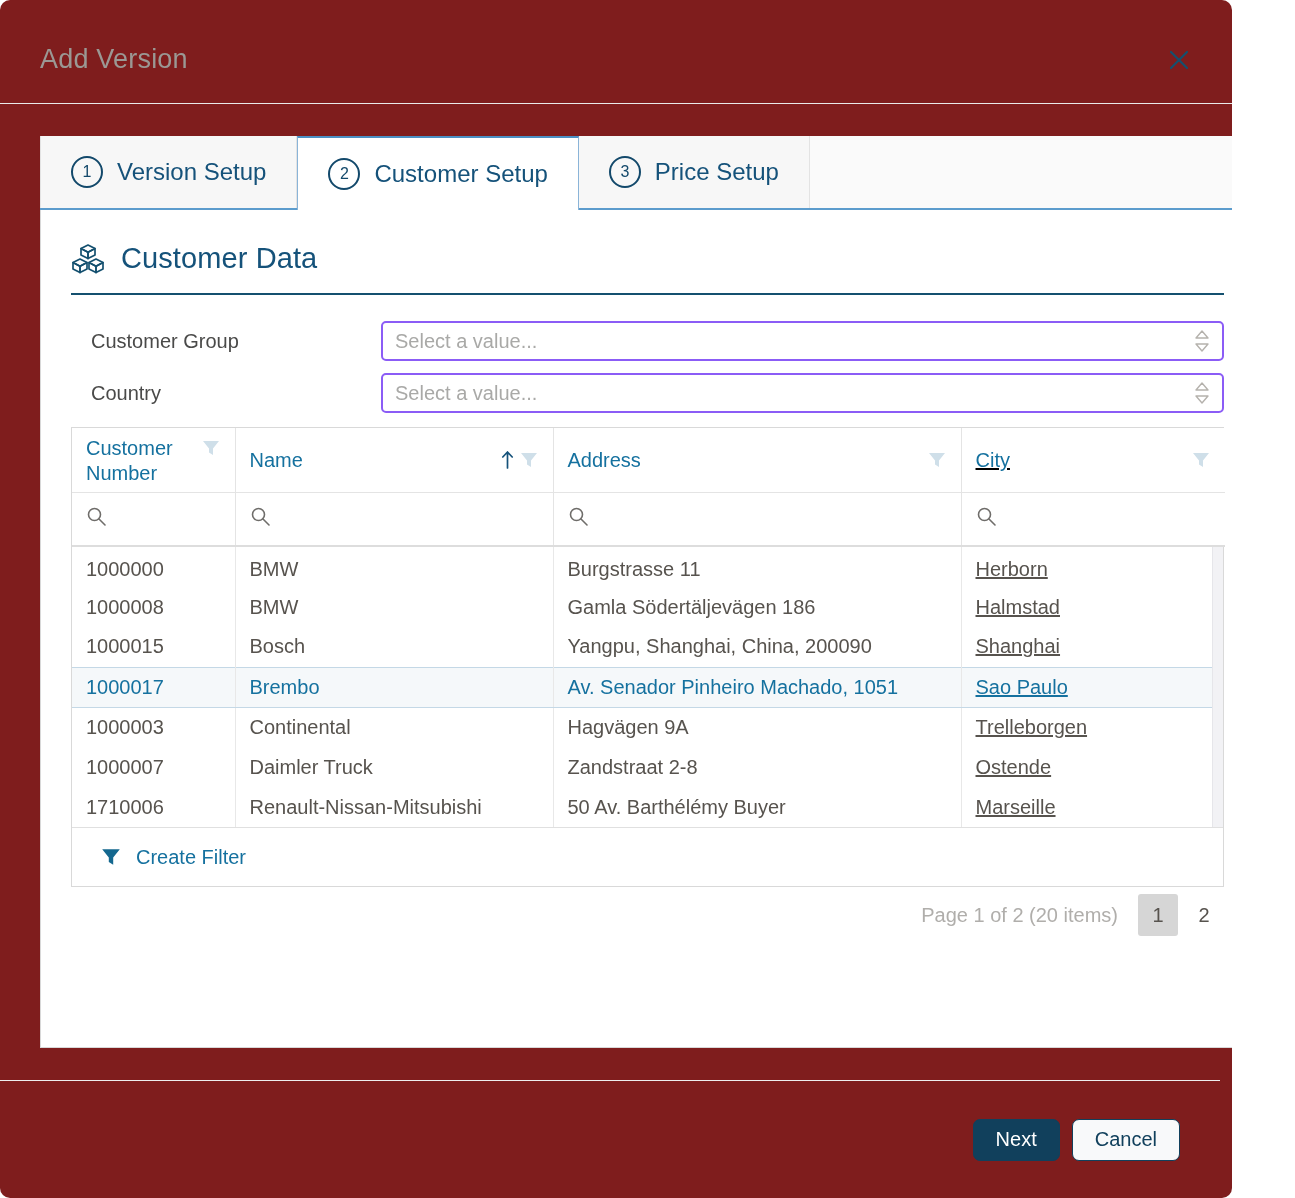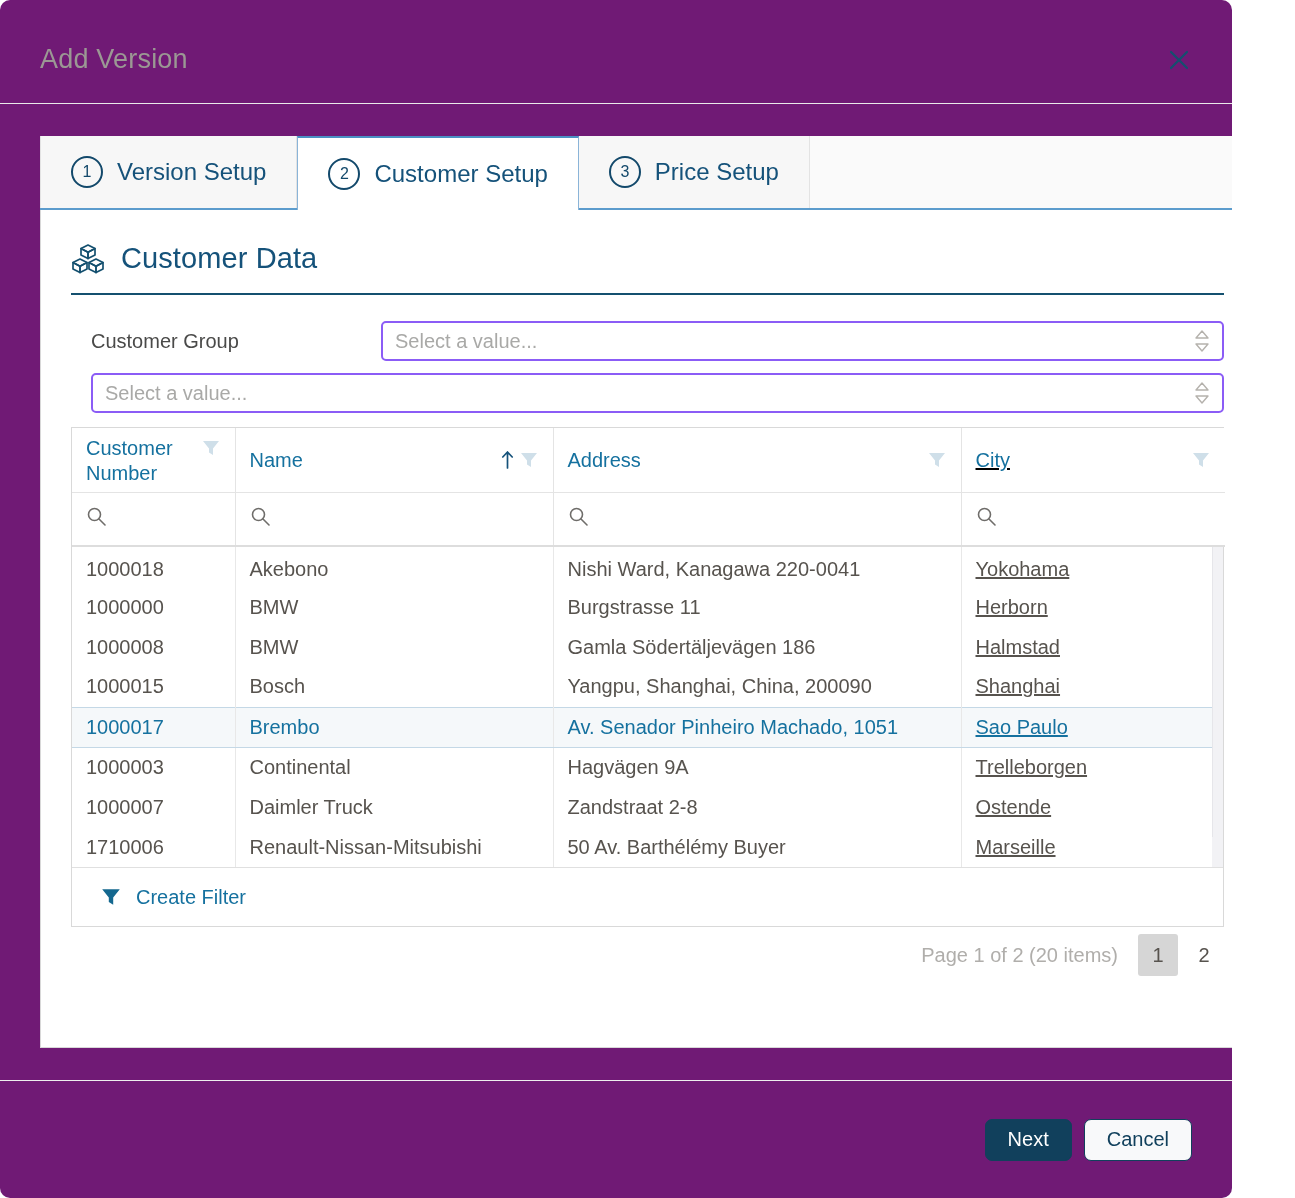--- a/index.html
+++ b/index.html
@@ -6,21 +6,21 @@
   html, body {
     margin: 0; padding: 0;
     background: #ffffff;
     font-family: "Liberation Sans", sans-serif;
     -webkit-font-smoothing: antialiased;
   }
   #page {
     position: relative;
     width: 1232px;
     height: 1198px;
-    background: #701a75;
+    background: #7f1d1d;
     border-radius: 10px;
     overflow: hidden;
   }
 
   
   .dlg-header {
     position: relative;
     height: 104px;
     border-bottom: 1px solid #eaeaea;
   }
@@ -298,21 +298,21 @@
     font-size: 20px;
     color: #57534e;
     cursor: pointer;
     border-radius: 3px;
   }
   .pnum.active { background: #d6d6d6; }
 
   
   .dlg-footer {
     position: absolute;
-    left: 0; right: 0; top: 1080px;
+    left: 0; right: 12px; top: 1080px;
     height: 118px;
     border-top: 1px solid #eeeeee;
     display: flex;
     align-items: center;
     justify-content: flex-end;
     padding-right: 40px;
     gap: 12px;
   }
   .btn {
     height: 42px;
@@ -392,20 +392,21 @@
         <div class="form-label">Customer Group</div>
         <div class="select-box">
           <span class="select-placeholder">Select a value...</span>
           <svg class="select-arrows" viewBox="0 0 16 26">
             <path d="M8 3 L14 10 L2 10 Z" fill="none" stroke="#b5b2ad" stroke-width="1.4" stroke-linejoin="round"></path>
             <path d="M8 23 L14 16 L2 16 Z" fill="none" stroke="#b5b2ad" stroke-width="1.4" stroke-linejoin="round"></path>
           </svg>
         </div>
       </div>
       <div class="form-row">
+        <div class="form-label">Country</div>
         <div class="select-box">
           <span class="select-placeholder">Select a value...</span>
           <svg class="select-arrows" viewBox="0 0 16 26">
             <path d="M8 3 L14 10 L2 10 Z" fill="none" stroke="#b5b2ad" stroke-width="1.4" stroke-linejoin="round"></path>
             <path d="M8 23 L14 16 L2 16 Z" fill="none" stroke="#b5b2ad" stroke-width="1.4" stroke-linejoin="round"></path>
           </svg>
         </div>
       </div>
     </div>
 
@@ -495,26 +496,20 @@
       <div class="tbody-scroll">
         <table class="grid">
           <colgroup>
             <col style="width:163px">
             <col style="width:318px">
             <col style="width:408px">
             <col style="width:264px">
           </colgroup>
           <tbody>
             <tr class="datarow">
-              <td>1000018</td>
-              <td>Akebono</td>
-              <td>Nishi Ward, Kanagawa 220-0041</td>
-              <td>Yokohama</td>
-            </tr>
-            <tr class="datarow">
               <td>1000000</td>
               <td>BMW</td>
               <td>Burgstrasse 11</td>
               <td>Herborn</td>
             </tr>
             <tr class="datarow">
               <td>1000008</td>
               <td>BMW</td>
               <td>Gamla Södertäljevägen 186</td>
               <td>Halmstad</td>

